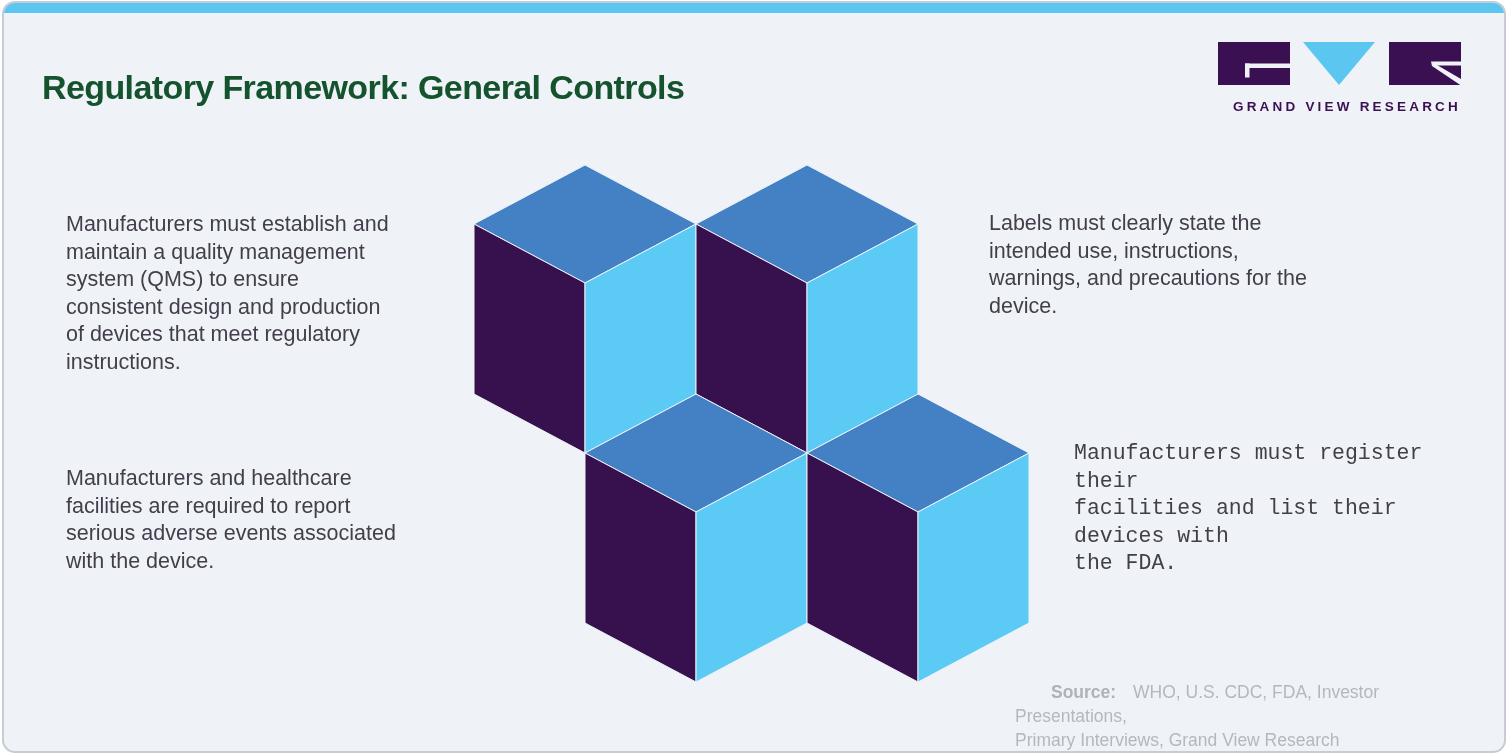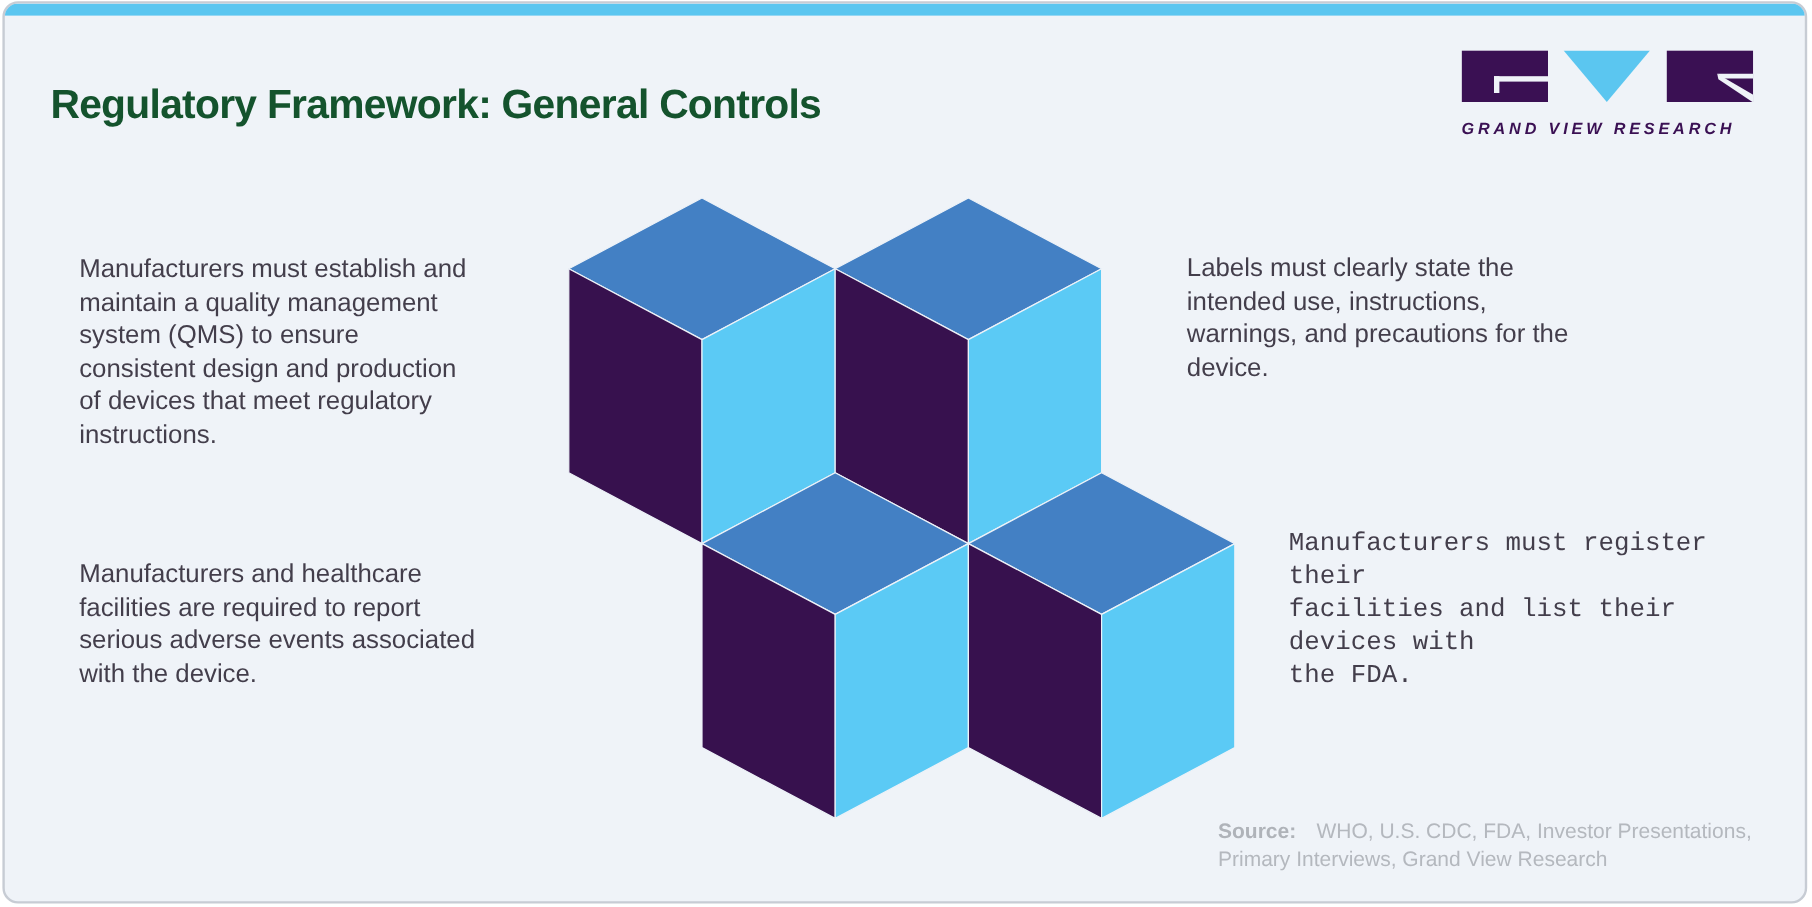--- a/index.html
+++ b/index.html
@@ -11,24 +11,24 @@
   .title{position:absolute;left:38px;top:42px;font-size:34px;font-weight:bold;
          color:#14532d;letter-spacing:-0.6px;white-space:nowrap;}
   .note{position:absolute;font-size:21.5px;line-height:27.6px;color:#433E4B;
         white-space:pre-line;}
   .note-qms{left:62px;top:208px;width:400px;}
   .note-labeling{left:985px;top:207px;width:400px;}
   .note-adverse{left:62px;top:462px;width:420px;}
   .note-register{left:1070px;top:437px;width:400px;font-family:Liberation Mono, monospace;}
   .source{position:absolute;left:1011px;top:677px;width:470px;font-size:17.5px;
           line-height:24px;color:#B4B8BE;}
-  .source b{font-weight:bold;color:#AFB3B9;}
+  .source b{font-weight:bold;color:#AFB3B9;margin-left:36px;}
   .source .src-text{white-space:pre-line;margin-left:12px;}
   .cubes{position:absolute;left:0;top:0;pointer-events:none;}
-  .logo{position:absolute;top:39px;right:43px;width:243px;text-align:left;font-style:italic;}
+  .logo{position:absolute;top:39px;right:43px;width:243px;text-align:right;}
   .brand{margin-top:9px;font-size:13.5px;font-weight:bold;letter-spacing:3.2px;
          color:#3A1053;white-space:nowrap;}
 </style>
 </head>
 <body>
 
 <div class="stage">
   <div class="card">
 
     <div class="topbar"></div>

